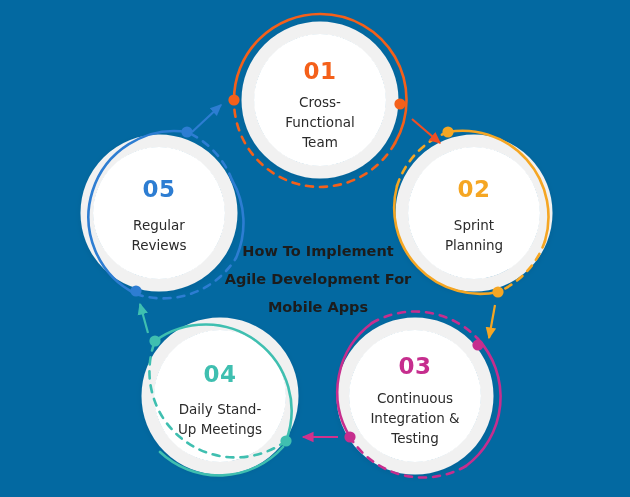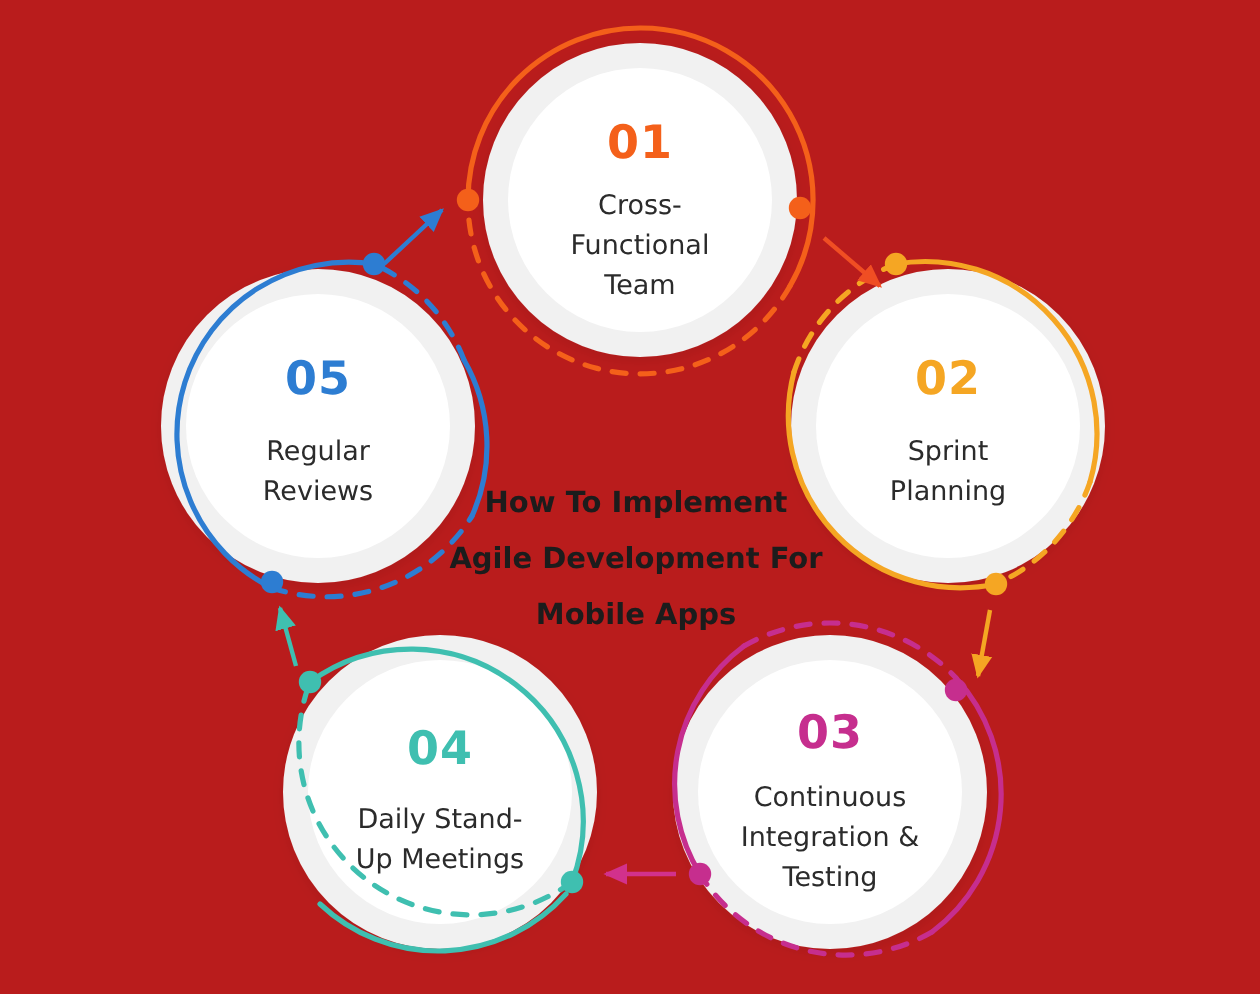--- a/index.html
+++ b/index.html
@@ -10,21 +10,21 @@
   body {
     width: 630px;
     height: 497px;
     overflow: hidden;
     font-family: "DejaVu Sans", "Liberation Sans", sans-serif;
   }
   #infographic {
     position: relative;
     width: 630px;
     height: 497px;
-    background: #b91c1c;
+    background: #0369a1;
   }
   svg.diagram {
     position: absolute;
     top: 0;
     left: 0;
     width: 630px;
     height: 497px;
   }
   .step-number {
     font-family: "DejaVu Sans", "Liberation Sans", sans-serif;

